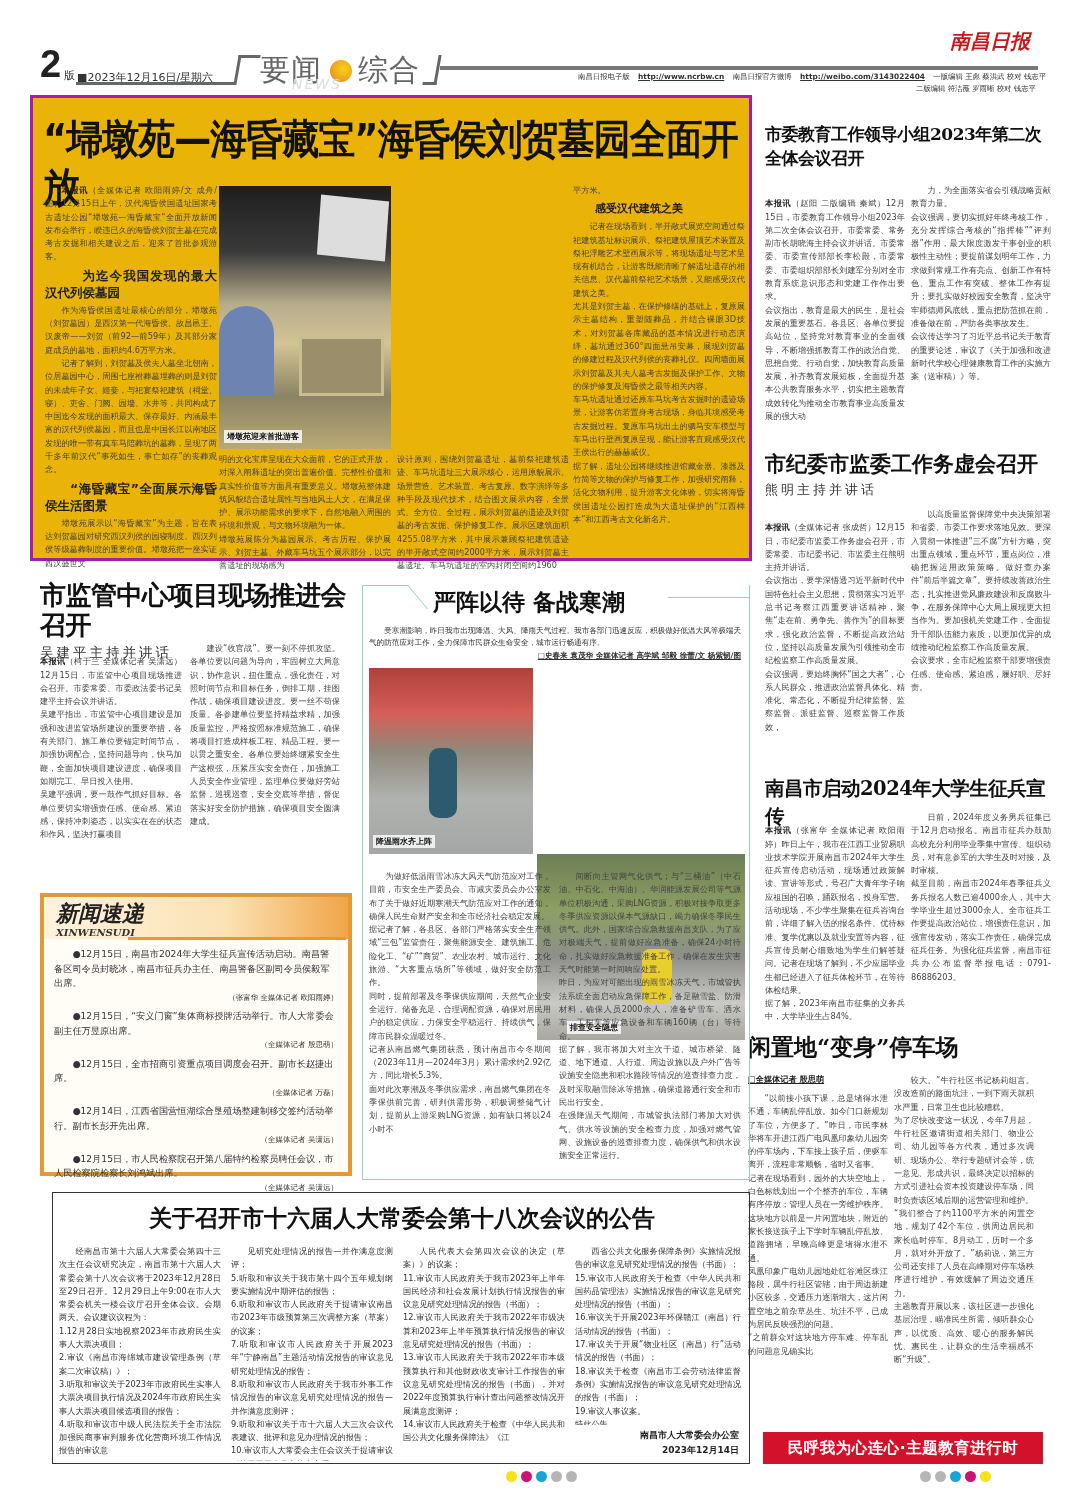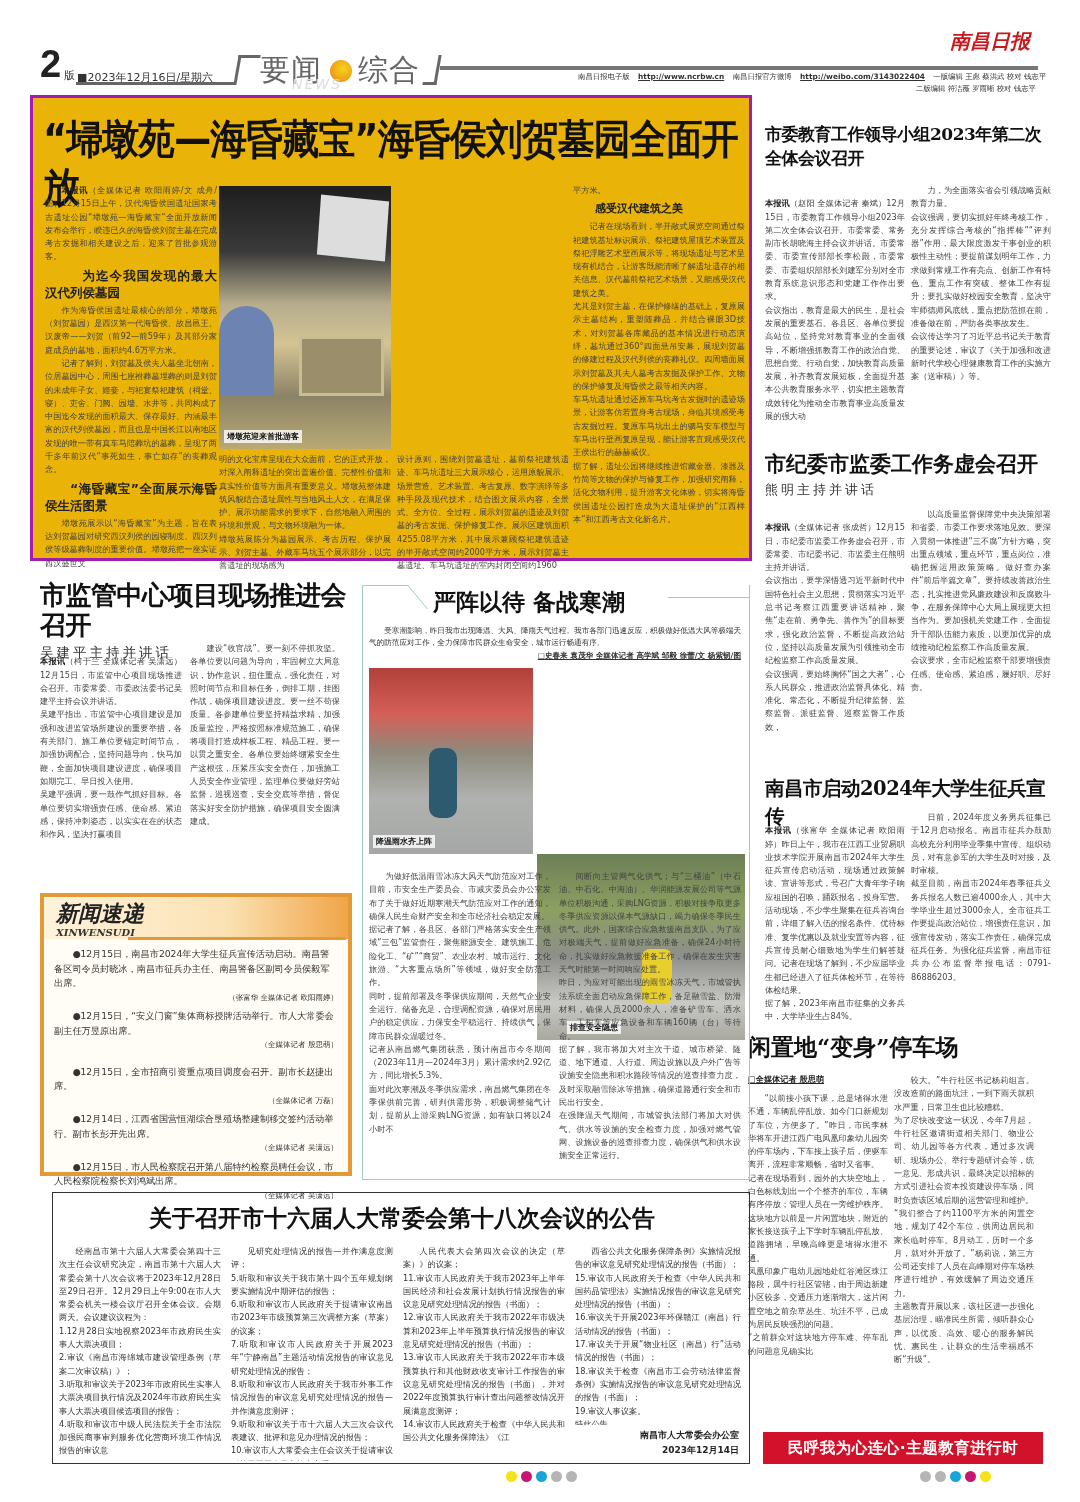--- a/index.html
+++ b/index.html
@@ -70,21 +70,21 @@
     <div class="txt" style="white-space:pre-line;text-indent:2em">记者在现场看到，半开敞式展览空间通过祭祀建筑基址标识展示、祭祀建筑屋顶艺术装置及祭祀浮雕艺术壁画展示等，将现场遗址与艺术呈现有机结合，让游客既能清晰了解遗址遗存的相关信息、汉代墓前祭祀艺术场景，又能感受汉代建筑之美。
 尤其是刘贺主墓，在保护修缮的基础上，复原展示主墓结构，重塑随葬品，并结合裸眼3D技术，对刘贺墓各库藏品的基本情况进行动态演绎，墓坑通过360°四面悬吊安幕，展现刘贺墓的修建过程及汉代列侯的丧葬礼仪。四周墙面展示刘贺墓及其夫人墓考古发掘及保护工作、文物的保护修复及海昏侯之最等相关内容。
 车马坑遗址通过还原车马坑考古发掘时的遗迹场景，让游客仿若置身考古现场，身临其境感受考古发掘过程。复原车马坑出土的驷马安车模型与车马出行壁画复原呈现，能让游客直观感受汉代王侯出行的赫赫威仪。
 据了解，遗址公园将继续推进馆藏金器、漆器及竹简等文物的保护与修复工作，加强研究阐释，活化文物利用，提升游客文化体验，切实将海昏侯国遗址公园打造成为大遗址保护的“江西样本”和江西考古文化新名片。</div>
   </div>
 </div>
 
 <div class="abs" style="left:765px;top:122px;width:290px">
   <div class="head-big" style="font-size:17px;line-height:24px;letter-spacing:-0.5px">市委教育工作领导小组2023年第二次全体会议召开</div>
   <div class="abs txt" style="left:0;top:62px;width:140px;white-space:pre-line;text-indent:2em">
-    <b style="color:#222">本报讯</b><span>（赵阳 全媒体记者 秦斌）</span><span>12月15日，市委教育工作领导小组2023年第二次全体会议召开。市委常委、常务副市长胡晓海主持会议并讲话。市委常委、市委宣传部部长李松殿，市委常委、市委组织部部长刘建军分别对全市教育系统意识形态和党建工作作出要求。
+    <b style="color:#222">本报讯</b><span>（赵阳 二版编辑 秦斌）</span><span>12月15日，市委教育工作领导小组2023年第二次全体会议召开。市委常委、常务副市长胡晓海主持会议并讲话。市委常委、市委宣传部部长李松殿，市委常委、市委组织部部长刘建军分别对全市教育系统意识形态和党建工作作出要求。
 会议指出，教育是最大的民生，是社会发展的重要基石。各县区、各单位要提高站位，坚持党对教育事业的全面领导，不断增强抓教育工作的政治自觉、思想自觉、行动自觉，加快教育高质量发展，补齐教育发展短板，全面提升基本公共教育服务水平，切实把主题教育成效转化为推动全市教育事业高质量发展的强大动</span>
   </div>
   <div class="abs txt" style="left:146px;top:62px;width:140px;white-space:pre-line;text-indent:2em">力，为全面落实省会引领战略贡献教育力量。
 会议强调，要切实抓好年终考核工作，充分发挥综合考核的“指挥棒”“评判器”作用，最大限度激发干事创业的积极性主动性；要提前谋划明年工作，力求做到常规工作有亮点、创新工作有特色、重点工作有突破、整体工作有提升；要扎实做好校园安全教育，坚决守牢师德师风底线，重点把防范抓在前，准备做在前，严防各类事故发生。
 会议传达学习了习近平总书记关于教育的重要论述，审议了《关于加强和改进新时代学校心理健康教育工作的实施方案（送审稿）》等。</div>
 </div>
 
 <div class="abs" style="left:765px;top:450px;width:290px">
   <div class="head-big" style="font-size:21px;line-height:28px">市纪委市监委工作务虚会召开</div>
   <div class="subhead" style="font-size:13px;line-height:24px">熊明主持并讲话</div>
@@ -139,21 +139,21 @@
 <div class="abs" style="left:40px;top:893px;width:312px;height:283px;border:4px solid #e39a36;background:#fffdf6">
   <div class="abs" style="left:0;top:0;width:304px;height:42px;background:linear-gradient(90deg,#fff3dc 0%,#fbe2b4 60%,#f0a548 100%)"></div>
   <div class="abs serif" style="left:12px;top:2px;font-size:22px;font-weight:bold;font-style:italic;color:#222">新闻速递</div>
   <div class="abs serif" style="left:12px;top:30px;font-size:10px;font-weight:bold;font-style:italic;color:#333">XINWENSUDI</div>
   <div class="abs" style="left:84px;top:40px;width:218px;height:3px;background:#e39a36"></div>
   <div class="abs" style="left:10px;top:50px;width:284px;font-size:9.2px;line-height:14.5px;color:#333">
     <div style="margin-bottom:4px">
         <div style="text-indent:2em">●12月15日，南昌市2024年大学生征兵宣传活动启动。南昌警备区司令员封晓冰，南昌市征兵办主任、南昌警备区副司令员侯毅军出席。</div>
         <div style="text-align:right;font-size:7.5px">（张富华 全媒体记者 欧阳雨婷）</div>
       </div>
-    <div style="margin-bottom:12px">
+    <div style="margin-bottom:4px">
         <div style="text-indent:2em">●12月15日，“安义门窗”集体商标授牌活动举行。市人大常委会副主任万昱原出席。</div>
         <div style="text-align:right;font-size:7.5px">（全媒体记者 殷思萌）</div>
       </div>
     <div style="margin-bottom:4px">
         <div style="text-indent:2em">●12月15日，全市招商引资重点项目调度会召开。副市长赵捷出席。</div>
         <div style="text-align:right;font-size:7.5px">（全媒体记者 万磊）</div>
       </div>
     <div style="margin-bottom:4px">
         <div style="text-indent:2em">●12月14日，江西省国营恒湖综合垦殖场整建制移交签约活动举行。副市长彭开先出席。</div>
         <div style="text-align:right;font-size:7.5px">（全媒体记者 吴潇远）</div>

